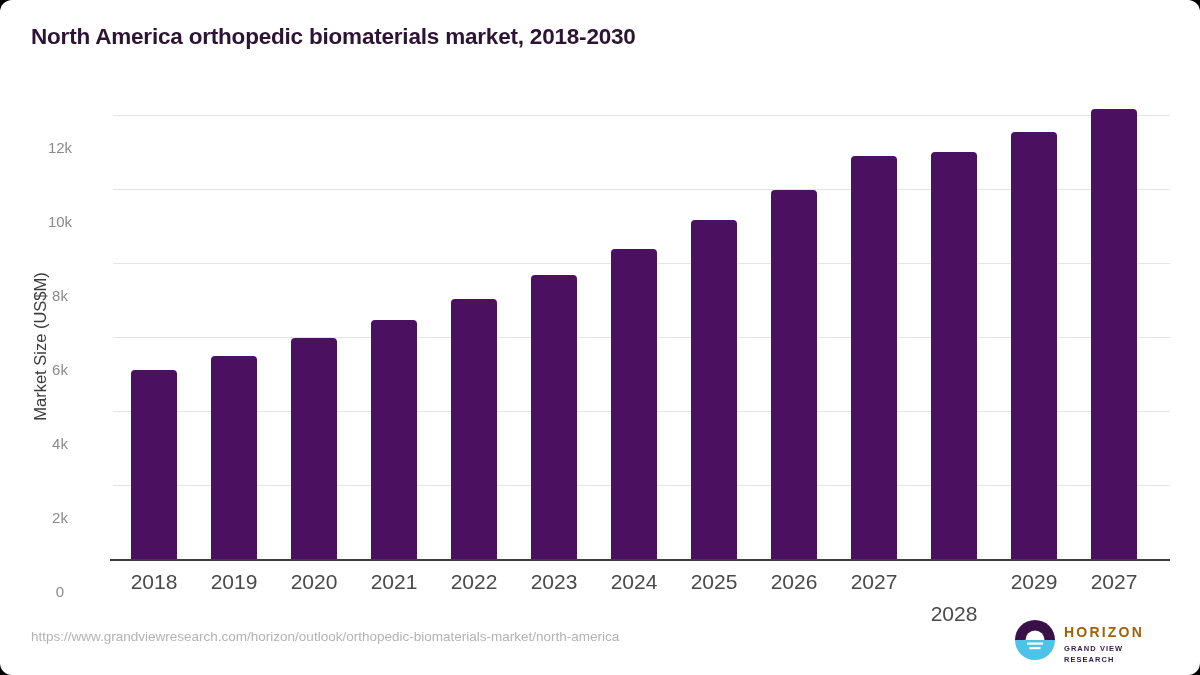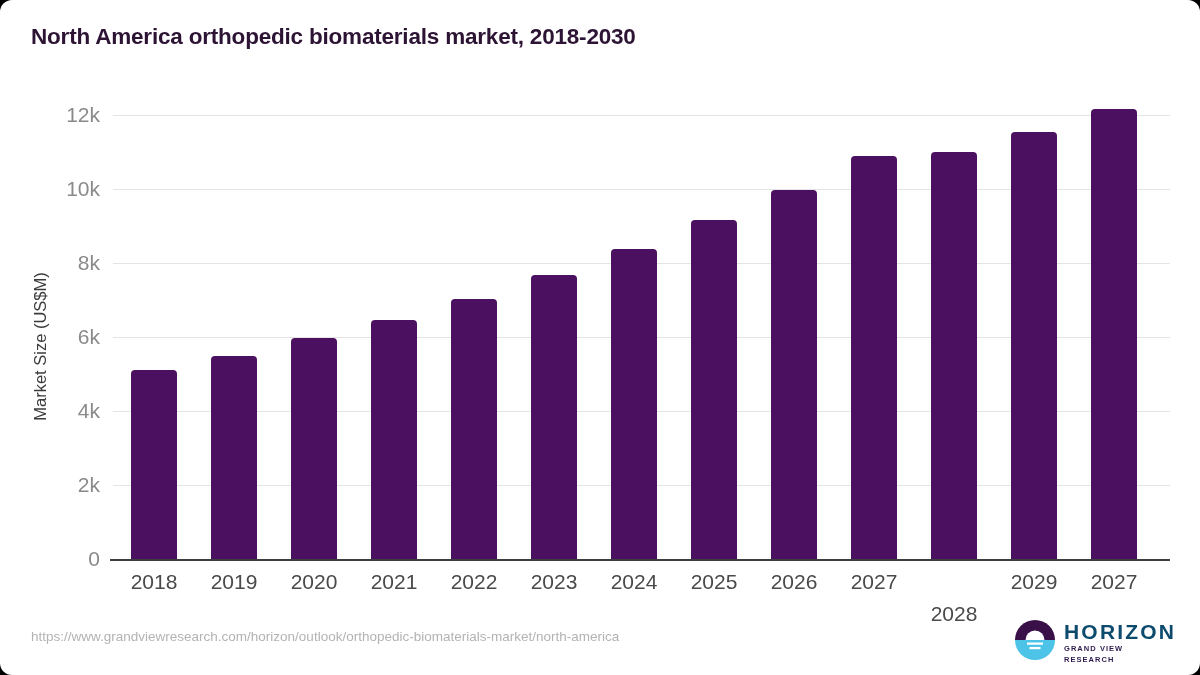--- a/index.html
+++ b/index.html
@@ -51,25 +51,26 @@
     position: absolute;
     left: 110px;
     width: 1060px;
     height: 2px;
     background: #3d3d3d;
   }
   .y-tick-label {
     position: absolute;
     right: 1100px;
     width: 80px;
-    text-align: right;
-    font-size: 21px;
+    text-align: center;
+    font-size: 15px;
     color: #8a8a8a;
     transform: translateY(-50%);
     white-space: nowrap;
+    margin-top: 32px;
   }
   .y-axis-title {
     position: absolute;
     left: -110px;
     top: 337px;
     width: 300px;
     text-align: center;
     font-size: 16.5px;
     color: #3b3b3b;
     transform: rotate(-90deg);
@@ -114,23 +115,23 @@
     width: 42px;
     height: 42px;
   }
   .logo-text {
     position: absolute;
     left: 54px;
     top: 4px;
     width: 110px;
   }
   .logo-word {
-    font-size: 21px;
+    font-size: 14px;
     font-weight: bold;
-    color: #0c4a6e;
+    color: #a16207;
     letter-spacing: 2.2px;
     line-height: 22px;
   }
   .logo-sub {
     font-size: 7.5px;
     font-weight: bold;
     color: #2d1b4e;
     letter-spacing: 1.05px;
     line-height: 11px;
   }

